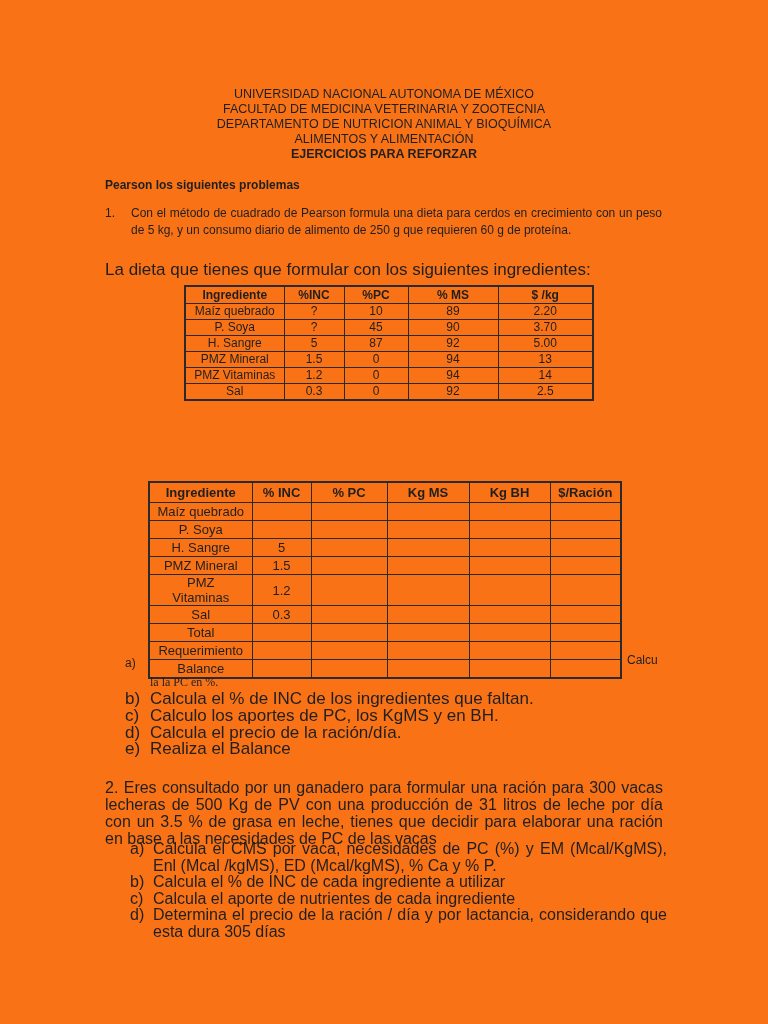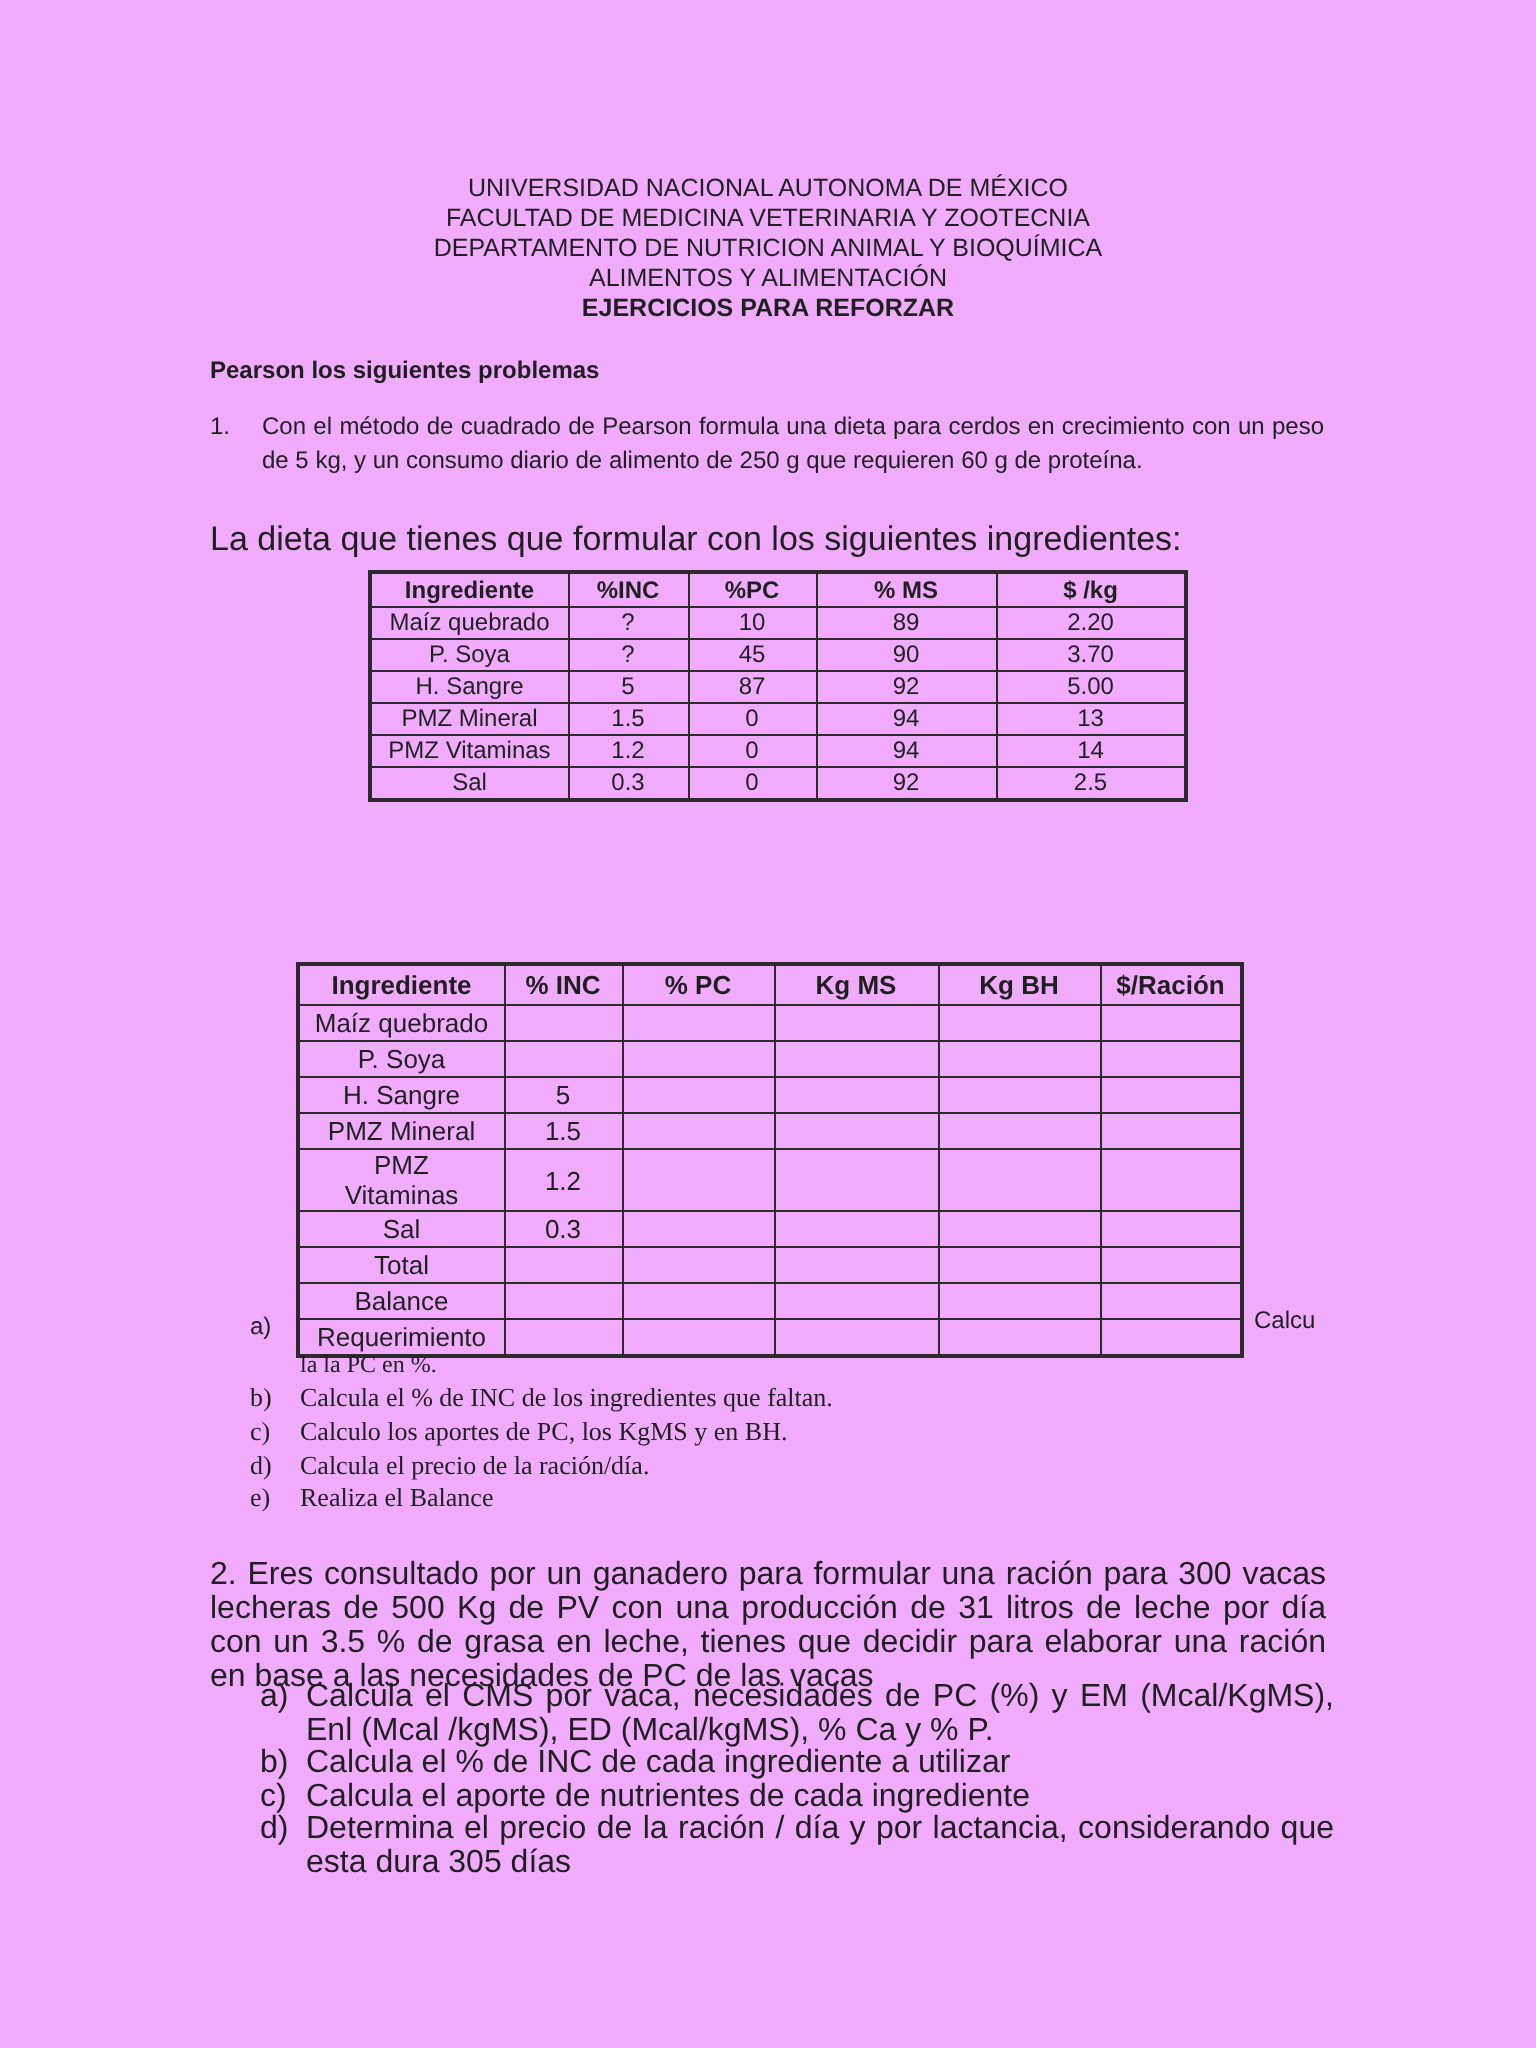--- a/index.html
+++ b/index.html
@@ -1,16 +1,16 @@
 <!DOCTYPE html>
 <html><head>
 <meta charset="utf-8">
 <style>
   html,body{margin:0;padding:0;background:#ffffff;}
-  .page{position:relative;width:768px;height:1024px;background:#f0abfc;overflow:hidden;
+  .page{position:relative;width:768px;height:1024px;background:#f97316;overflow:hidden;
         font-family:"Liberation Sans",sans-serif;color:#1f1f1f;}
   .hdr{position:absolute;top:87px;left:0;width:100%;text-align:center;
        font-size:12.5px;line-height:15px;}
   .hdr .bold{font-weight:bold;}
   .heading{position:absolute;top:178px;left:105px;font-size:12px;font-weight:bold;}
   .prob1{position:absolute;top:205px;left:105px;width:557px;box-sizing:border-box;
          padding-left:26px;font-size:12px;line-height:17px;text-align:justify;}
   .prob1 .num{display:inline-block;width:26px;margin-left:-26px;text-indent:0;}
   .dietintro{position:absolute;top:260px;left:105px;font-size:17px;}
   table{border-collapse:collapse;table-layout:fixed;}
@@ -20,21 +20,21 @@
   .t1 th{height:16px;}
   .t2{position:absolute;top:481px;left:148px;font-size:13px;border:2px solid #2a2a2a;}
   .t2 th,.t2 td{border:1px solid #2a2a2a;text-align:center;vertical-align:middle;
                 padding:0 2px;height:17px;line-height:15px;overflow:hidden;}
   .t2 th{height:19px;}
   .t2 td:first-child{white-space:pre-line;}
   .calcnote{position:absolute;top:408px;left:105px;font-size:12px;}
   .taska-label{position:absolute;top:656px;left:125px;font-size:12px;}
   .taska-frag{position:absolute;top:653px;left:627px;font-size:12px;}
   .taska-cont{position:absolute;top:675px;left:150px;font-size:12px;font-family:Liberation Serif, serif;}
-  .tasklist1{position:absolute;top:691px;left:125px;font-size:13px;line-height:16.8px;font-family:Liberation Serif, serif;}
+  .tasklist1{position:absolute;top:691px;left:125px;font-size:17px;line-height:16.8px;}
   .tasklist1 .lbl{display:inline-block;width:25px;}
   .prob2{position:absolute;top:779px;left:105px;width:558px;font-size:16px;
          line-height:17px;text-align:justify;}
   .tasklist2{position:absolute;top:841px;left:130px;width:537px;font-size:16px;line-height:16.5px;}
   .tasklist2 .item{padding-left:23px;text-indent:-23px;text-align:justify;}
   .tasklist2 .lbl{display:inline-block;width:23px;text-indent:0;}
 </style>
 </head>
 <body>
 
@@ -191,29 +191,29 @@
       </tr>
       <tr>
         <td>Total</td>
         <td></td>
         <td></td>
         <td></td>
         <td></td>
         <td></td>
       </tr>
       <tr>
+        <td>Requerimiento</td>
+        <td></td>
+        <td></td>
+        <td></td>
+        <td></td>
+        <td></td>
+      </tr>
+      <tr>
         <td>Balance</td>
-        <td></td>
-        <td></td>
-        <td></td>
-        <td></td>
-        <td></td>
-      </tr>
-      <tr>
-        <td>Requerimiento</td>
         <td></td>
         <td></td>
         <td></td>
         <td></td>
         <td></td>
       </tr>
     </tbody>
   </table>
 
   <div class="taska-label">a)</div>

